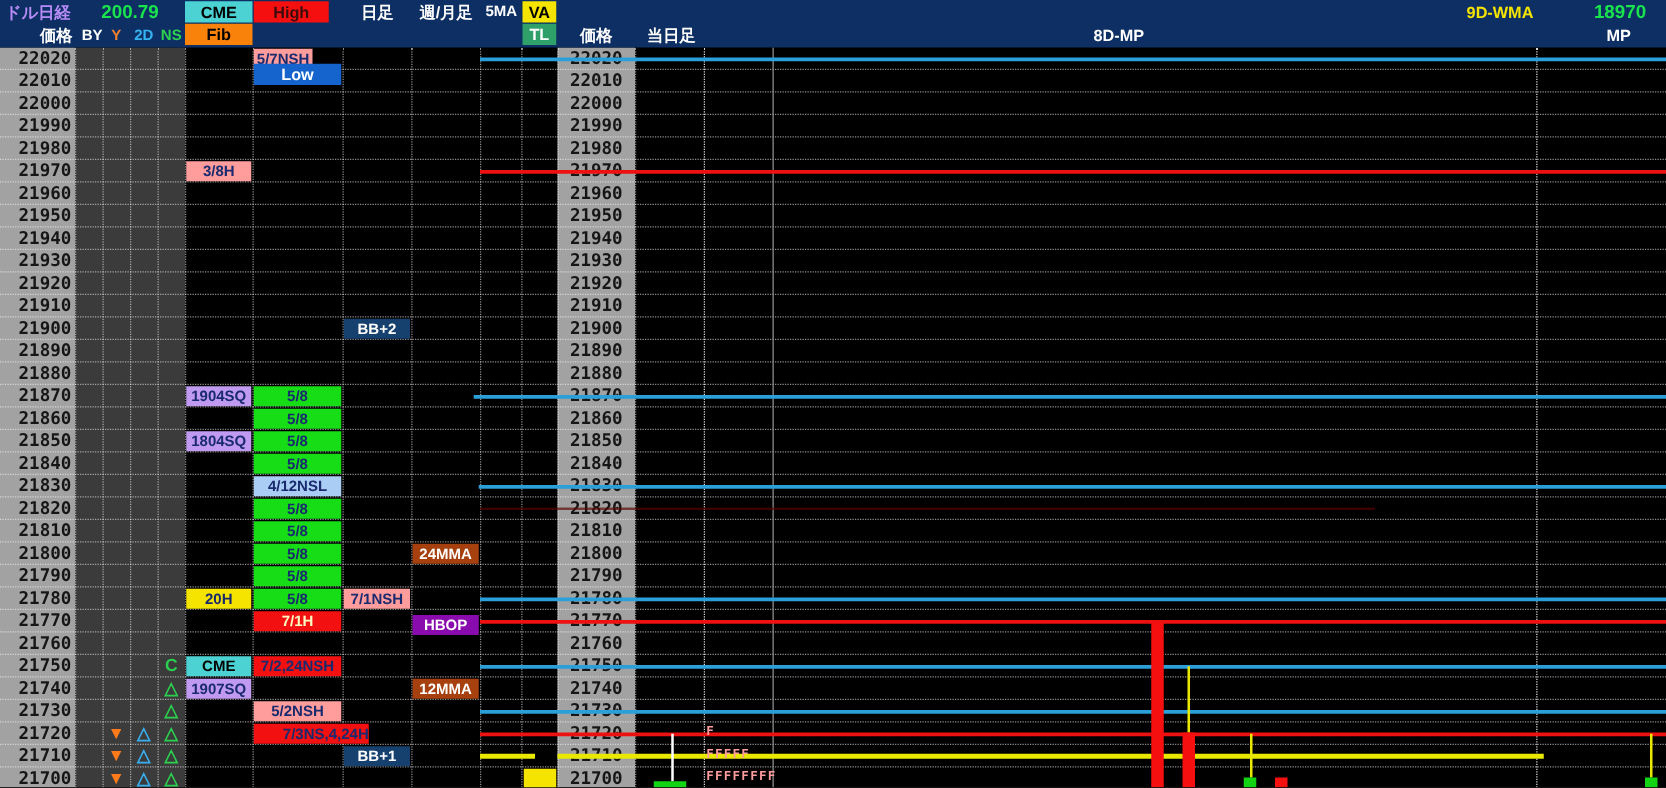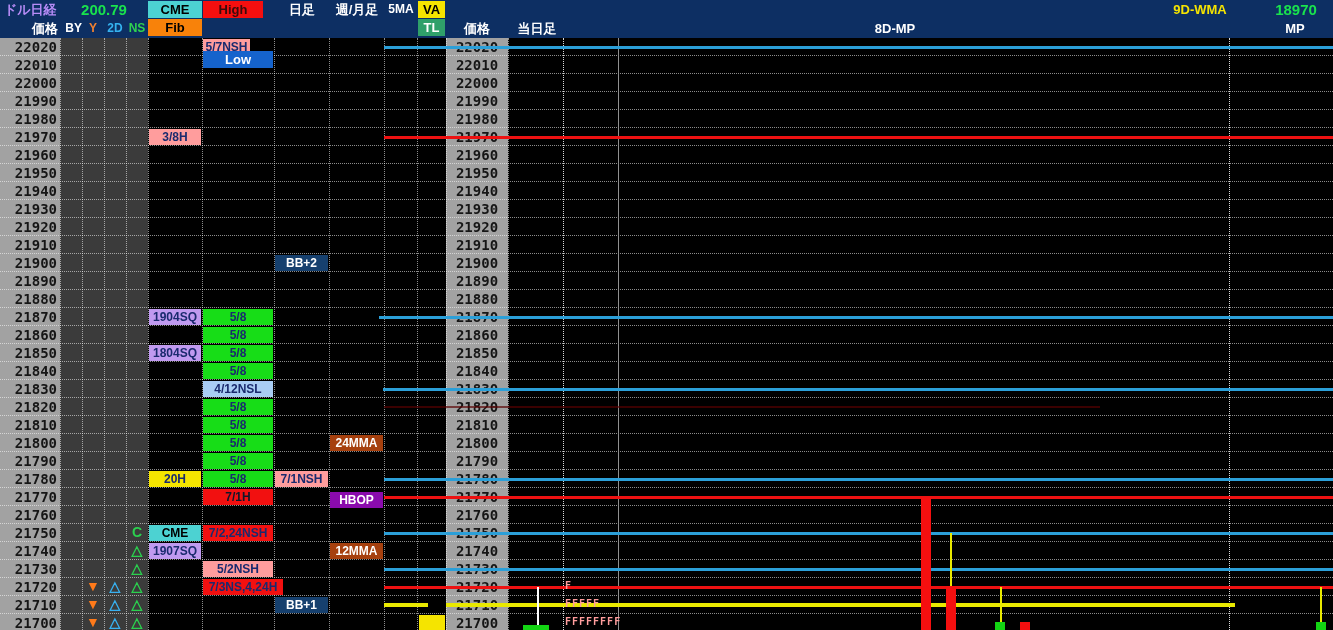--- a/index.html
+++ b/index.html
@@ -202,27 +202,27 @@
       <div class="chip" style="left: 203px; top: 381px; width: 70px; background: rgb(169, 205, 244); color: rgb(26, 42, 110);">4/12NSL</div>
       <div class="chip" style="left: 203px; top: 399px; width: 70px; background: rgb(23, 221, 23); color: rgb(26, 42, 110);">5/8</div>
       <div class="chip" style="left: 203px; top: 417px; width: 70px; background: rgb(23, 221, 23); color: rgb(26, 42, 110);">5/8</div>
       <div class="chip" style="left: 203px; top: 435px; width: 70px; background: rgb(23, 221, 23); color: rgb(26, 42, 110);">5/8</div>
       <div class="chip" style="left: 330px; top: 435px; width: 53px; background: rgb(166, 64, 14); color: rgb(255, 255, 255);">24MMA</div>
       <div class="chip" style="left: 203px; top: 453px; width: 70px; background: rgb(23, 221, 23); color: rgb(26, 42, 110);">5/8</div>
       <div class="chip" style="left: 149px; top: 471px; width: 52px; background: rgb(245, 228, 0); color: rgb(26, 42, 110);">20H</div>
       <div class="chip" style="left: 203px; top: 471px; width: 70px; background: rgb(23, 221, 23); color: rgb(26, 42, 110);">5/8</div>
       <div class="chip" style="left: 275px; top: 471px; width: 53px; background: rgb(255, 157, 157); color: rgb(26, 42, 110);">7/1NSH</div>
       <div class="chip" style="left: 330px; top: 471px; width: 53px; background: rgb(138, 11, 173); color: rgb(255, 255, 255); margin-top: 21px;">HBOP</div>
-      <div class="chip" style="left: 203px; top: 489px; width: 70px; background: rgb(242, 16, 16); color: #0f172a;">7/1H</div>
+      <div class="chip" style="left: 203px; top: 489px; width: 70px; background: rgb(242, 16, 16); color: #fef9c3;">7/1H</div>
       <div class="chip" style="left: 149px; top: 525px; width: 52px; background: rgb(76, 210, 210); color: rgb(0, 0, 0);">CME</div>
       <div class="chip" style="left: 203px; top: 525px; width: 70px; background: rgb(242, 16, 16); color: rgb(26, 42, 110);">7/2,24NSH</div>
       <div class="chip" style="left: 149px; top: 543px; width: 52px; background: rgb(192, 154, 240); color: rgb(26, 42, 110);">1907SQ</div>
       <div class="chip" style="left: 330px; top: 543px; width: 53px; background: rgb(166, 64, 14); color: rgb(255, 255, 255);">12MMA</div>
       <div class="chip" style="left: 203px; top: 561px; width: 70px; background: rgb(255, 157, 157); color: rgb(26, 42, 110);">5/2NSH</div>
-      <div class="chip" style="left: 203px; top: 579px; width: 80px; background: rgb(242, 16, 16); color: rgb(26, 42, 110);">7/3NS,4,24H</div>
+      <div class="chip" style="left: 203px; top: 579px; width: 92px; background: rgb(242, 16, 16); color: rgb(26, 42, 110); text-align: right;">7/3NS,4,24H</div>
       <div class="chip" style="left: 275px; top: 597px; width: 53px; background: rgb(22, 64, 110); color: rgb(255, 255, 255);">BB+1</div>
       <div class="chip" style="left: 419px; top: 615px; width: 26px; background: rgb(245, 228, 0); color: rgb(0, 0, 0);"></div>
       <div class="sig" style="left: 126px; top: 524px; width: 22px; color: rgb(43, 208, 78);">C</div>
       <div class="sig" style="left: 126px; top: 542px; width: 22px; color: rgb(43, 208, 78);">△</div>
       <div class="sig" style="left: 126px; top: 560px; width: 22px; color: rgb(43, 208, 78);">△</div>
       <div class="sig" style="left: 82px; top: 578px; width: 22px; color: rgb(255, 122, 26);">▼</div>
       <div class="sig" style="left: 104px; top: 578px; width: 22px; color: rgb(56, 176, 240);">△</div>
       <div class="sig" style="left: 126px; top: 578px; width: 22px; color: rgb(43, 208, 78);">△</div>
       <div class="sig" style="left: 82px; top: 596px; width: 22px; color: rgb(255, 122, 26);">▼</div>
       <div class="sig" style="left: 104px; top: 596px; width: 22px; color: rgb(56, 176, 240);">△</div>

